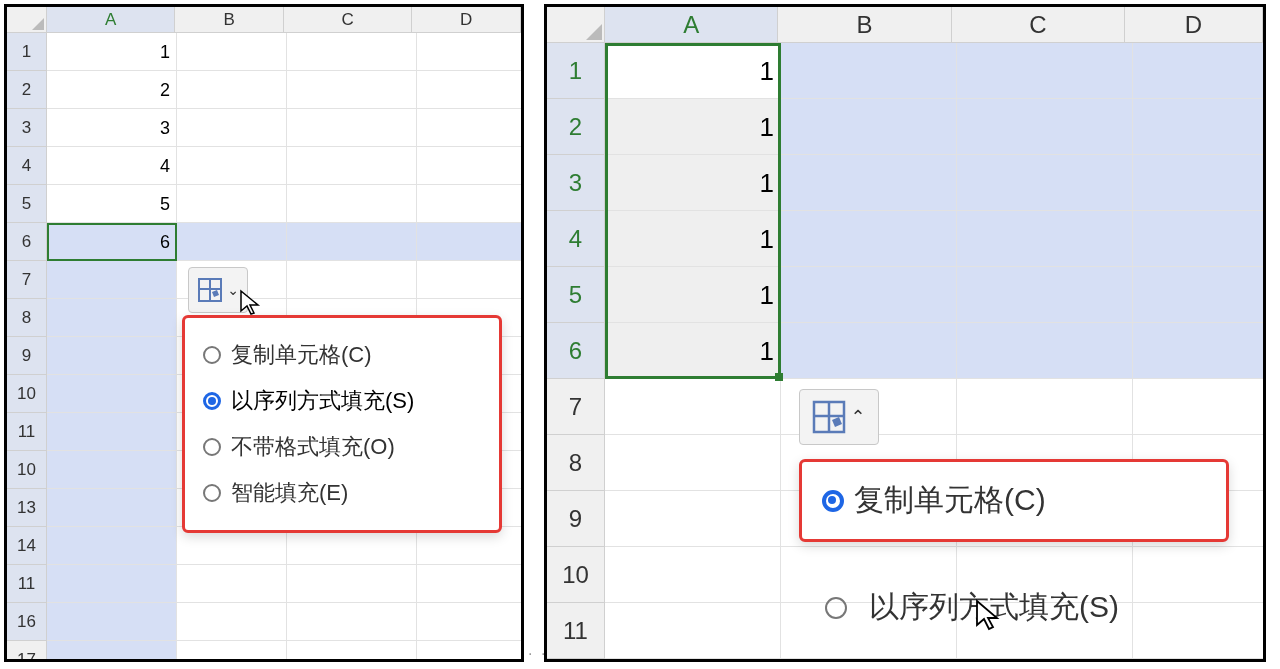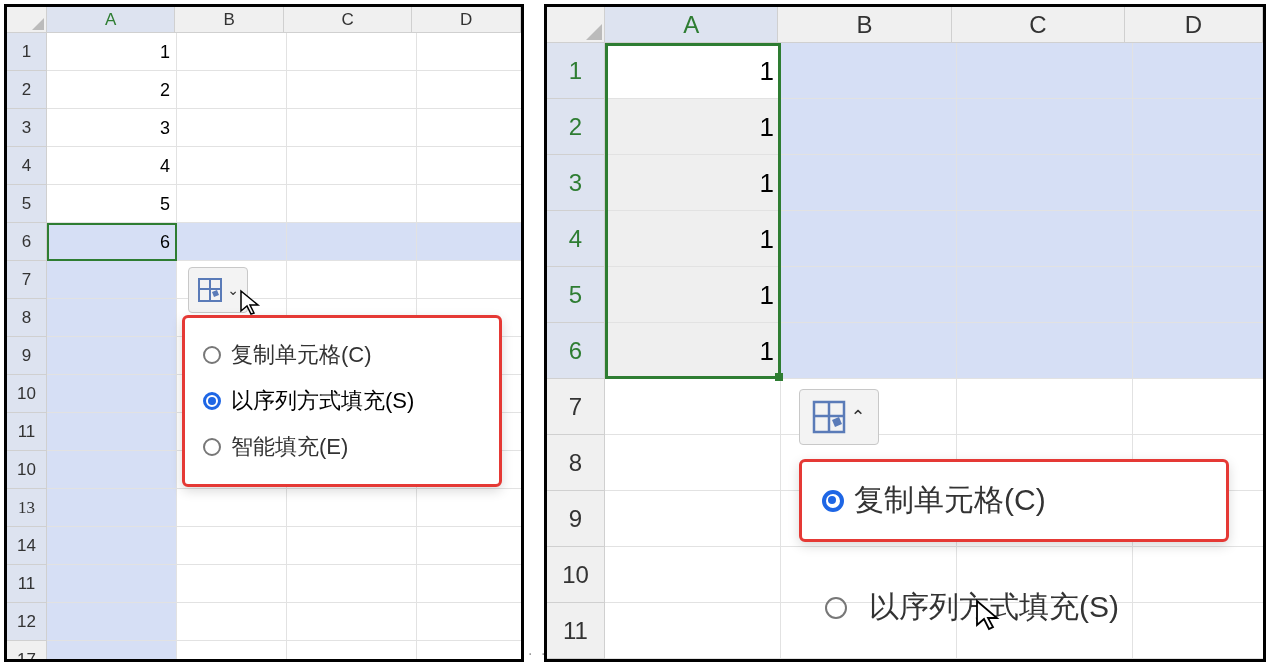--- a/index.html
+++ b/index.html
@@ -114,24 +114,24 @@
         <div class="row-header hdr-sel-row" style="height: 38px; line-height: 38px;">3</div>
         <div class="row-header hdr-sel-row" style="height: 38px; line-height: 38px;">4</div>
         <div class="row-header hdr-sel-row" style="height: 38px; line-height: 38px;">5</div>
         <div class="row-header hdr-sel-row" style="height: 38px; line-height: 38px;">6</div>
         <div class="row-header hdr-sel-row" style="height: 38px; line-height: 38px;">7</div>
         <div class="row-header hdr-sel-row" style="height: 38px; line-height: 38px;">8</div>
         <div class="row-header hdr-sel-row" style="height: 38px; line-height: 38px;">9</div>
         <div class="row-header hdr-sel-row" style="height: 38px; line-height: 38px;">10</div>
         <div class="row-header hdr-sel-row" style="height: 38px; line-height: 38px;">11</div>
         <div class="row-header hdr-sel-row" style="height: 38px; line-height: 38px;">10</div>
-        <div class="row-header hdr-sel-row" style="height: 38px; line-height: 38px; font-family: Liberation Serif, serif;">13</div>
+        <div class="row-header hdr-sel-row" style="height: 38px; line-height: 38px;">13</div>
         <div class="row-header hdr-sel-row" style="height: 38px; line-height: 38px;">14</div>
         <div class="row-header hdr-sel-row" style="height: 38px; line-height: 38px;">11</div>
-        <div class="row-header hdr-sel-row" style="height: 38px; line-height: 38px;">12</div>
+        <div class="row-header hdr-sel-row" style="height: 38px; line-height: 38px;">16</div>
         <div class="row-header" style="height: 38px; line-height: 38px;">17</div>
       </div>
 
     <div class="grid-body" id="left-grid">
         <div class="cell" style="left: 0px; top: 0px; width: 130px; height: 38px; line-height: 38px;">1</div>
         <div class="cell" style="left: 0px; top: 38px; width: 130px; height: 38px; line-height: 38px;">2</div>
         <div class="cell" style="left: 0px; top: 76px; width: 130px; height: 38px; line-height: 38px;">3</div>
         <div class="cell" style="left: 0px; top: 114px; width: 130px; height: 38px; line-height: 38px;">4</div>
         <div class="cell" style="left: 0px; top: 152px; width: 130px; height: 38px; line-height: 38px;">5</div>
         <div class="cell sel-blue" style="left: 0px; top: 190px; width: 130px; height: 38px; line-height: 38px; background: rgb(255, 255, 255);">6</div>
@@ -219,20 +219,24 @@
       <div class="popup-item">
         <span class="radio-empty"></span>
         <span style="font-size:22px;">复制单元格(C)</span>
       </div>
       <div class="popup-item">
         <span class="radio-filled"></span>
         <span style="font-size:22px; color:#000; font-weight:500;">以序列方式填充(S)</span>
       </div>
       <div class="popup-item">
         <span class="radio-empty"></span>
+        <span style="font-size:22px;">不带格式填充(O)</span>
+      </div>
+      <div class="popup-item">
+        <span class="radio-empty"></span>
         <span style="font-size:22px;">智能填充(E)</span>
       </div>
     </div>
   </div>
 </div>
 
 <span class="dots" style="left:528px; bottom:10px;">. . .</span>
 
 <div class="panel panel-right">
   <div class="sheet-area">

